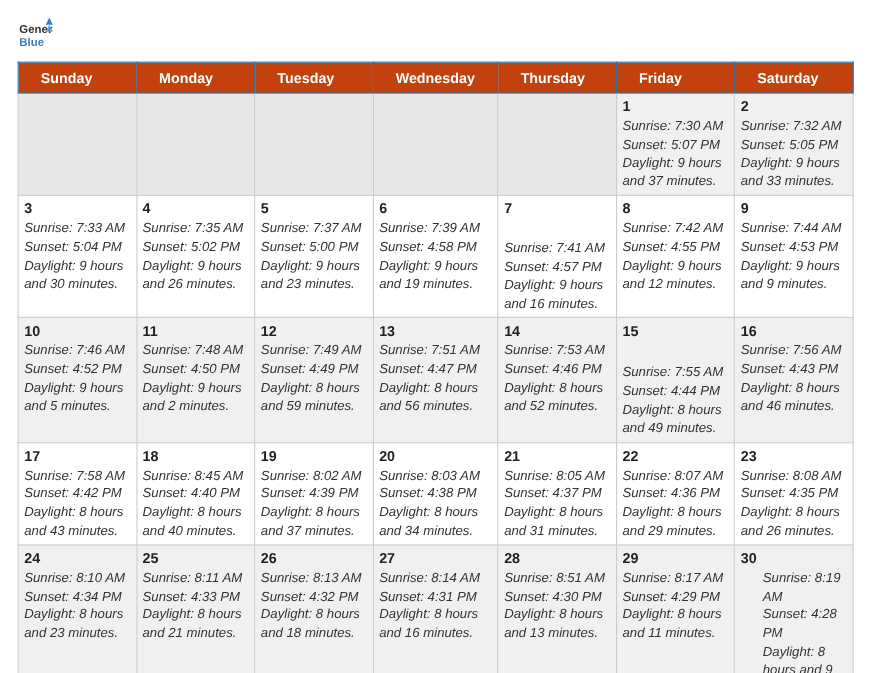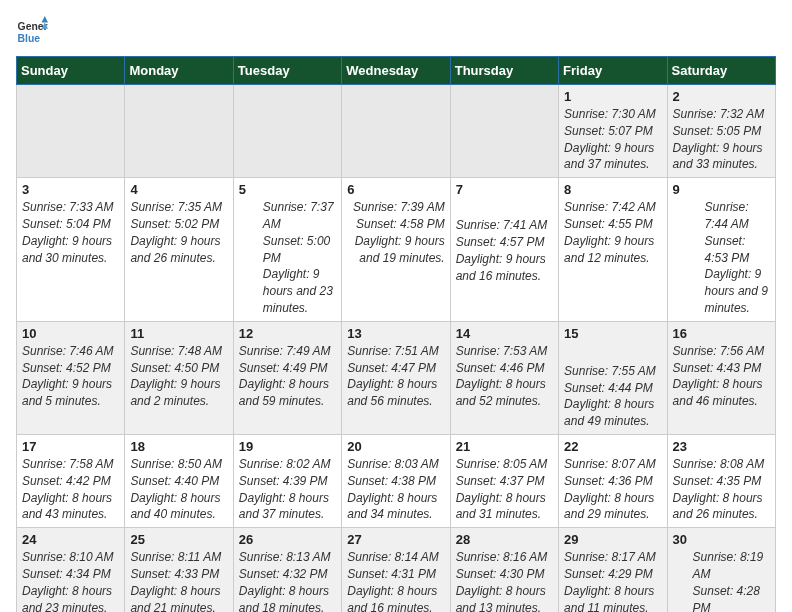--- a/index.html
+++ b/index.html
@@ -36,23 +36,23 @@
     .location-title {
       font-size: 16px;
       color: #444;
     }
     .calendar-table {
       width: 100%;
       border-collapse: collapse;
       font-size: 11px;
     }
     .calendar-table th {
-      background: #14532d;
+      background: #c2410c;
       color: #fff;
-      padding: 6px 4px;
+      padding: 6px 20px;
       text-align: left;
       font-size: 13px;
       font-weight: bold;
       border: 1px solid #2a6fa8;
     }
     .calendar-table td {
       border: 1px solid #ccc;
       vertical-align: top;
       padding: 4px 5px;
       width: 107px;
@@ -140,45 +140,45 @@
 Daylight: 9 hours and 30 minutes.</div>
         </td>
         <td>
           <span class="day-number">4</span>
           <div class="day-info" style="white-space: pre-line;">Sunrise: 7:35 AM
 Sunset: 5:02 PM
 Daylight: 9 hours and 26 minutes.</div>
         </td>
         <td>
           <span class="day-number">5</span>
-          <div class="day-info" style="white-space: pre-line; margin-left: 24px;">Sunrise: 7:37 AM
+          <div class="day-info" style="white-space: pre-line;">Sunrise: 7:37 AM
 Sunset: 5:00 PM
 Daylight: 9 hours and 23 minutes.</div>
         </td>
         <td>
           <span class="day-number">6</span>
-          <div class="day-info" style="white-space: pre-line; text-align: right;">Sunrise: 7:39 AM
+          <div class="day-info" style="white-space: pre-line;">Sunrise: 7:39 AM
 Sunset: 4:58 PM
 Daylight: 9 hours and 19 minutes.</div>
         </td>
         <td>
           <span class="day-number">7</span>
           <div class="day-info" style="white-space: pre-line; margin-top: 20px;">Sunrise: 7:41 AM
 Sunset: 4:57 PM
 Daylight: 9 hours and 16 minutes.</div>
         </td>
         <td>
           <span class="day-number">8</span>
           <div class="day-info" style="white-space: pre-line;">Sunrise: 7:42 AM
 Sunset: 4:55 PM
 Daylight: 9 hours and 12 minutes.</div>
         </td>
         <td>
           <span class="day-number">9</span>
-          <div class="day-info" style="white-space: pre-line; margin-left: 32px;">Sunrise: 7:44 AM
+          <div class="day-info" style="white-space: pre-line;">Sunrise: 7:44 AM
 Sunset: 4:53 PM
 Daylight: 9 hours and 9 minutes.</div>
         </td>
       </tr>
       <tr class="row-shaded">
         <td>
           <span class="day-number">10</span>
           <div class="day-info" style="white-space: pre-line;">Sunrise: 7:46 AM
 Sunset: 4:52 PM
 Daylight: 9 hours and 5 minutes.</div>
@@ -222,21 +222,21 @@
       </tr>
       <tr>
         <td>
           <span class="day-number">17</span>
           <div class="day-info" style="white-space: pre-line;">Sunrise: 7:58 AM
 Sunset: 4:42 PM
 Daylight: 8 hours and 43 minutes.</div>
         </td>
         <td>
           <span class="day-number">18</span>
-          <div class="day-info" style="white-space: pre-line;">Sunrise: 8:50 AM
+          <div class="day-info" style="white-space: pre-line;">Sunrise: 8:45 AM
 Sunset: 4:40 PM
 Daylight: 8 hours and 40 minutes.</div>
         </td>
         <td>
           <span class="day-number">19</span>
           <div class="day-info" style="white-space: pre-line;">Sunrise: 8:02 AM
 Sunset: 4:39 PM
 Daylight: 8 hours and 37 minutes.</div>
         </td>
         <td>
@@ -284,21 +284,21 @@
 Daylight: 8 hours and 18 minutes.</div>
         </td>
         <td>
           <span class="day-number">27</span>
           <div class="day-info" style="white-space: pre-line;">Sunrise: 8:14 AM
 Sunset: 4:31 PM
 Daylight: 8 hours and 16 minutes.</div>
         </td>
         <td>
           <span class="day-number">28</span>
-          <div class="day-info" style="white-space: pre-line;">Sunrise: 8:16 AM
+          <div class="day-info" style="white-space: pre-line;">Sunrise: 8:51 AM
 Sunset: 4:30 PM
 Daylight: 8 hours and 13 minutes.</div>
         </td>
         <td>
           <span class="day-number">29</span>
           <div class="day-info" style="white-space: pre-line;">Sunrise: 8:17 AM
 Sunset: 4:29 PM
 Daylight: 8 hours and 11 minutes.</div>
         </td>
         <td>

